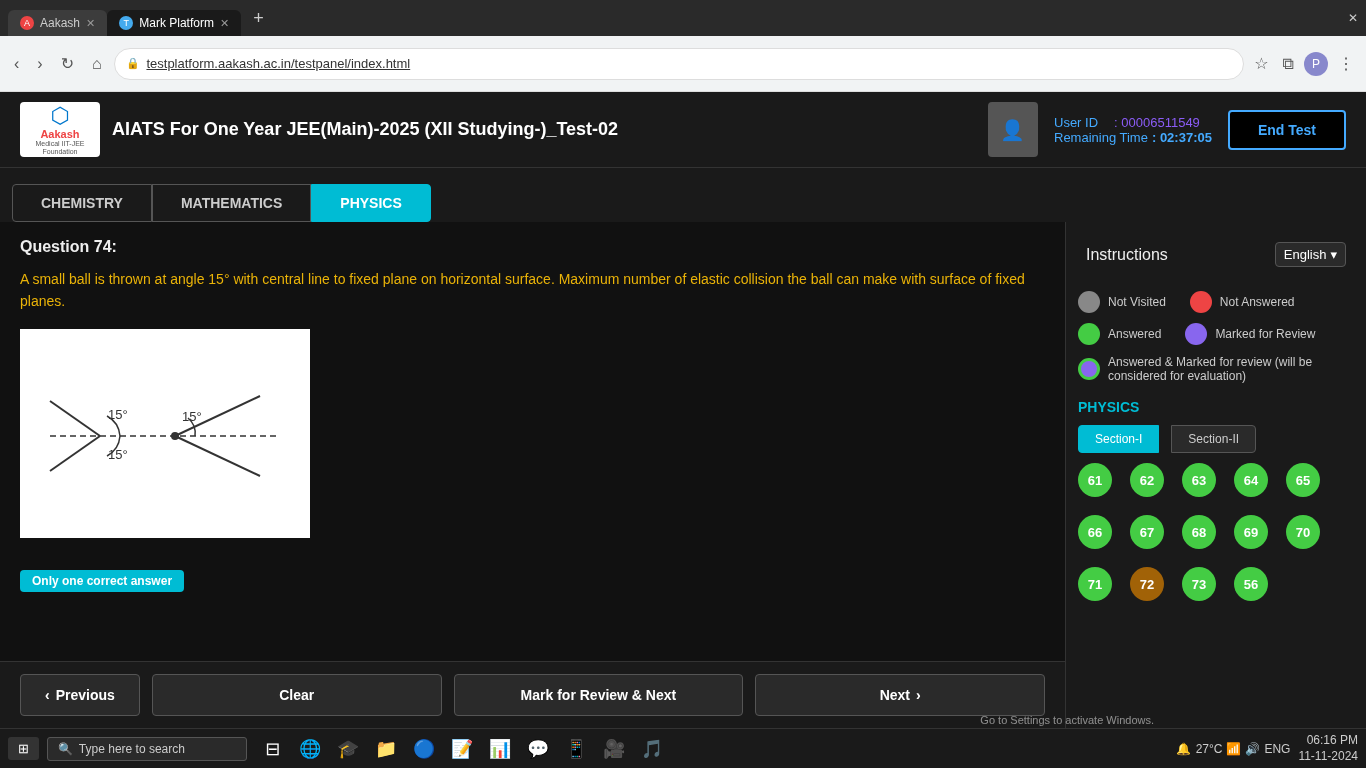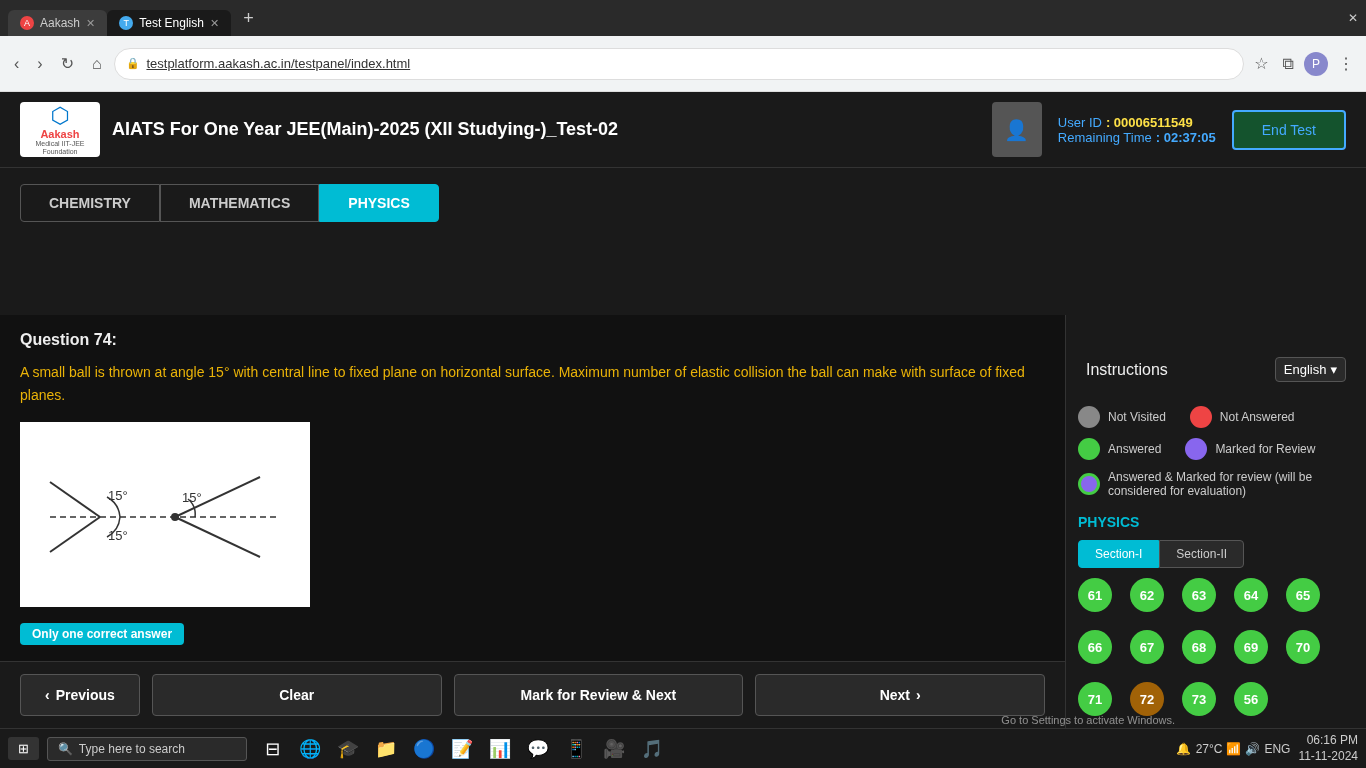--- a/index.html
+++ b/index.html
@@ -30,43 +30,43 @@
     
     .app-header { background: #1a1a1a; border-bottom: 1px solid #333; padding: 10px 20px; display: flex; align-items: center; justify-content: space-between; }
     .logo-area { display: flex; align-items: center; gap: 12px; }
     .logo-box { background: #fff; border-radius: 4px; padding: 4px 8px; display: flex; align-items: center; justify-content: center; width: 80px; height: 55px; }
     .test-title { font-size: 18px; font-weight: bold; color: #fff; }
     .user-area { display: flex; align-items: center; gap: 16px; }
     .user-avatar { width: 50px; height: 55px; background: #555; border-radius: 4px; display: flex; align-items: center; justify-content: center; font-size: 20px; }
     .user-info { font-size: 13px; color: #ccc; }
     .user-info span { color: #4af; }
     .user-time { color: #0af; font-weight: bold; }
-    .end-test-btn { background: #14532d; border: 2px solid #4af; color: #4af; padding: 10px 28px; border-radius: 4px; font-size: 14px; font-weight: normal; cursor: pointer; }
-
-    
-    .subject-tabs { display: flex; gap: 0; padding: 16px 20px 0; }
+    .end-test-btn { background: #000000; border: 2px solid #4af; color: #4af; padding: 10px 28px; border-radius: 4px; font-size: 14px; font-weight: bold; cursor: pointer; }
+
+    
+    .subject-tabs { display: flex; gap: 0; padding: 16px 12px 0; }
     .subject-tab { padding: 10px 28px; border: 1px solid #555; cursor: pointer; font-size: 14px; font-weight: bold; color: #ccc; background: #1a1a1a; }
     .subject-tab.active { background: #00bcd4; color: #fff; border-color: #00bcd4; }
     .subject-tab:first-child { border-radius: 4px 0 0 4px; }
     .subject-tab:last-child { border-radius: 0 4px 4px 0; }
 
     
-    .content-area { display: flex; flex: 1; overflow: hidden; align-items: flex-end; }
+    .content-area { display: flex; flex: 1; overflow: hidden; }
 
     
     .question-panel { flex: 1; overflow: hidden; position: relative; border-right: 1px solid #333; display: flex; flex-direction: column; }
     .question-content { flex: 1; overflow-y: auto; padding: 16px 20px; background: #111; }
     .question-content::-webkit-scrollbar { width: 8px; }
     .question-content::-webkit-scrollbar-track { background: #333; }
     .question-content::-webkit-scrollbar-thumb { background: #666; }
     .question-title { font-size: 16px; font-weight: bold; color: #eee; margin-bottom: 12px; }
     .question-text { font-size: 14px; color: #eab308; line-height: 1.6; margin-bottom: 16px; }
 
     
-    .diagram { background: #fff; width: 290px; height: 185px; margin-bottom: 16px; position: relative; overflow: hidden; }
+    .diagram { background: #fff; width: 290px; height: 209px; margin-bottom: 32px; position: relative; overflow: hidden; }
     .diagram svg { width: 100%; height: 100%; }
 
     .answer-type-badge { background: #00bcd4; color: #fff; padding: 4px 12px; border-radius: 4px; font-size: 12px; font-weight: bold; display: inline-block; }
 
     
     .bottom-nav { background: #1a1a1a; border-top: 1px solid #333; padding: 12px 20px; display: flex; align-items: center; gap: 12px; }
     .nav-action-btn { padding: 12px 24px; border-radius: 4px; font-size: 14px; font-weight: bold; cursor: pointer; display: flex; align-items: center; gap: 6px; border: none; }
     .prev-btn { background: #2a2a2a; color: #fff; border: 1px solid #555; }
     .clear-btn { background: #2a2a2a; color: #fff; border: 1px solid #555; flex: 1; justify-content: center; }
     .mark-review-btn { background: #2a2a2a; color: #fff; border: 1px solid #555; flex: 1; justify-content: center; }
@@ -87,21 +87,21 @@
     .legend-row { display: flex; align-items: center; gap: 8px; margin-bottom: 10px; }
     .legend-dot { width: 22px; height: 22px; border-radius: 50%; flex-shrink: 0; }
     .dot-grey { background: #888; }
     .dot-red { background: #e44; }
     .dot-green { background: #4c4; }
     .dot-purple { background: #86e; }
     .legend-text { font-size: 12px; color: #ccc; }
 
     
     .section-header { color: #00bcd4; font-size: 14px; font-weight: bold; margin-bottom: 10px; }
-    .section-tabs { display: flex; gap: 0; margin-bottom: 10px; }
+    .section-tabs { display: flex; gap: 12px; margin-bottom: 10px; }
     .section-tab { padding: 6px 16px; border: 1px solid #555; cursor: pointer; font-size: 12px; color: #ccc; background: #2a2a2a; }
     .section-tab.active { background: #00bcd4; color: #fff; border-color: #00bcd4; }
     .section-tab:first-child { border-radius: 4px 0 0 4px; }
     .section-tab:last-child { border-radius: 0 4px 4px 0; }
 
     
     .q-grid { display: flex; flex-wrap: wrap; gap: 18px; }
     .q-num { width: 34px; height: 34px; border-radius: 50%; display: flex; align-items: center; justify-content: center; font-size: 13px; font-weight: bold; cursor: pointer; }
     .q-green { background: #4c4; color: #fff; }
     .q-red { background: #a16207; color: #fff; }
@@ -109,35 +109,35 @@
     
     .taskbar { background: #1a1a1a; height: 40px; display: flex; align-items: center; padding: 0 8px; border-top: 1px solid #333; position: relative; }
     .taskbar-start { background: #333; border: none; color: #fff; padding: 4px 10px; border-radius: 3px; font-size: 13px; cursor: pointer; display: flex; align-items: center; gap: 4px; }
     .taskbar-search { background: #2a2a2a; border: 1px solid #555; color: #ccc; padding: 4px 10px; border-radius: 3px; font-size: 12px; width: 200px; margin-left: 8px; display: flex; align-items: center; gap: 6px; }
     .taskbar-icons { display: flex; gap: 2px; margin-left: 8px; }
     .taskbar-icon { width: 36px; height: 36px; display: flex; align-items: center; justify-content: center; font-size: 18px; cursor: pointer; border-radius: 3px; }
     .taskbar-right { position: absolute; right: 0; display: flex; align-items: center; gap: 8px; padding-right: 8px; font-size: 12px; color: #ccc; }
     .taskbar-time { text-align: right; line-height: 1.3; }
     .taskbar-sys { display: flex; align-items: center; gap: 4px; }
 
-    .activate-notice { position: absolute; bottom: 42px; right: 191px; color: rgba(255,255,255,0.5); font-size: 11px; pointer-events: none; }
+    .activate-notice { position: absolute; bottom: 42px; right: 212px; color: rgba(255,255,255,0.5); font-size: 11px; pointer-events: none; }
   </style>
 </head>
 <body>
 
 <div class="browser-chrome">
   <div class="tab-bar">
     <div class="tab inactive">
       <span class="tab-favicon aakash">A</span>
       <span>Aakash</span>
       <span class="tab-close">✕</span>
     </div>
     <div class="tab active">
       <span class="tab-favicon test">T</span>
-      <span>Test English</span>
+      <span>Mark Platform</span>
       <span class="tab-close">✕</span>
     </div>
     <button class="new-tab">+</button>
     <div style="position:absolute;right:0;top:0;width:80px;height:36px;background:#2a2a2a;display:flex;align-items:center;justify-content:flex-end;padding-right:8px;">
       <span style="color:#ccc;font-size:12px;cursor:pointer;">✕</span>
     </div>
   </div>
   <div class="nav-bar">
     <button class="nav-btn">‹</button>
     <button class="nav-btn">›</button>
@@ -165,21 +165,21 @@
           <div style="font-size:22px;color:#0077cc;">⬡</div>
           <div style="font-size:11px;color:#e44;font-weight:bold;line-height:1;">Aakash</div>
           <div style="font-size:7px;color:#555;line-height:1.1;">Medical IIT-JEE Foundation</div>
         </div>
       </div>
       <div class="test-title">AIATS For One Year JEE(Main)-2025 (XII Studying-)_Test-02</div>
     </div>
     <div class="user-area">
       <div class="user-avatar">👤</div>
       <div class="user-info">
-        <div><span>User ID</span><span style="color:#fde047;margin-left:4px;font-weight:bold;">: 00006511549</span></div>
+        <div><span>User ID</span><span style="color:#8b5cf6;margin-left:16px;">: 00006511549</span></div>
         <div><span>Remaining Time</span><span class="user-time" style="margin-left:4px;">: 02:37:05</span></div>
       </div>
       <button class="end-test-btn">End Test</button>
     </div>
   </div>
 
   <div class="subject-tabs">
     <div class="subject-tab">CHEMISTRY</div>
     <div class="subject-tab">MATHEMATICS</div>
     <div class="subject-tab active">PHYSICS</div>

